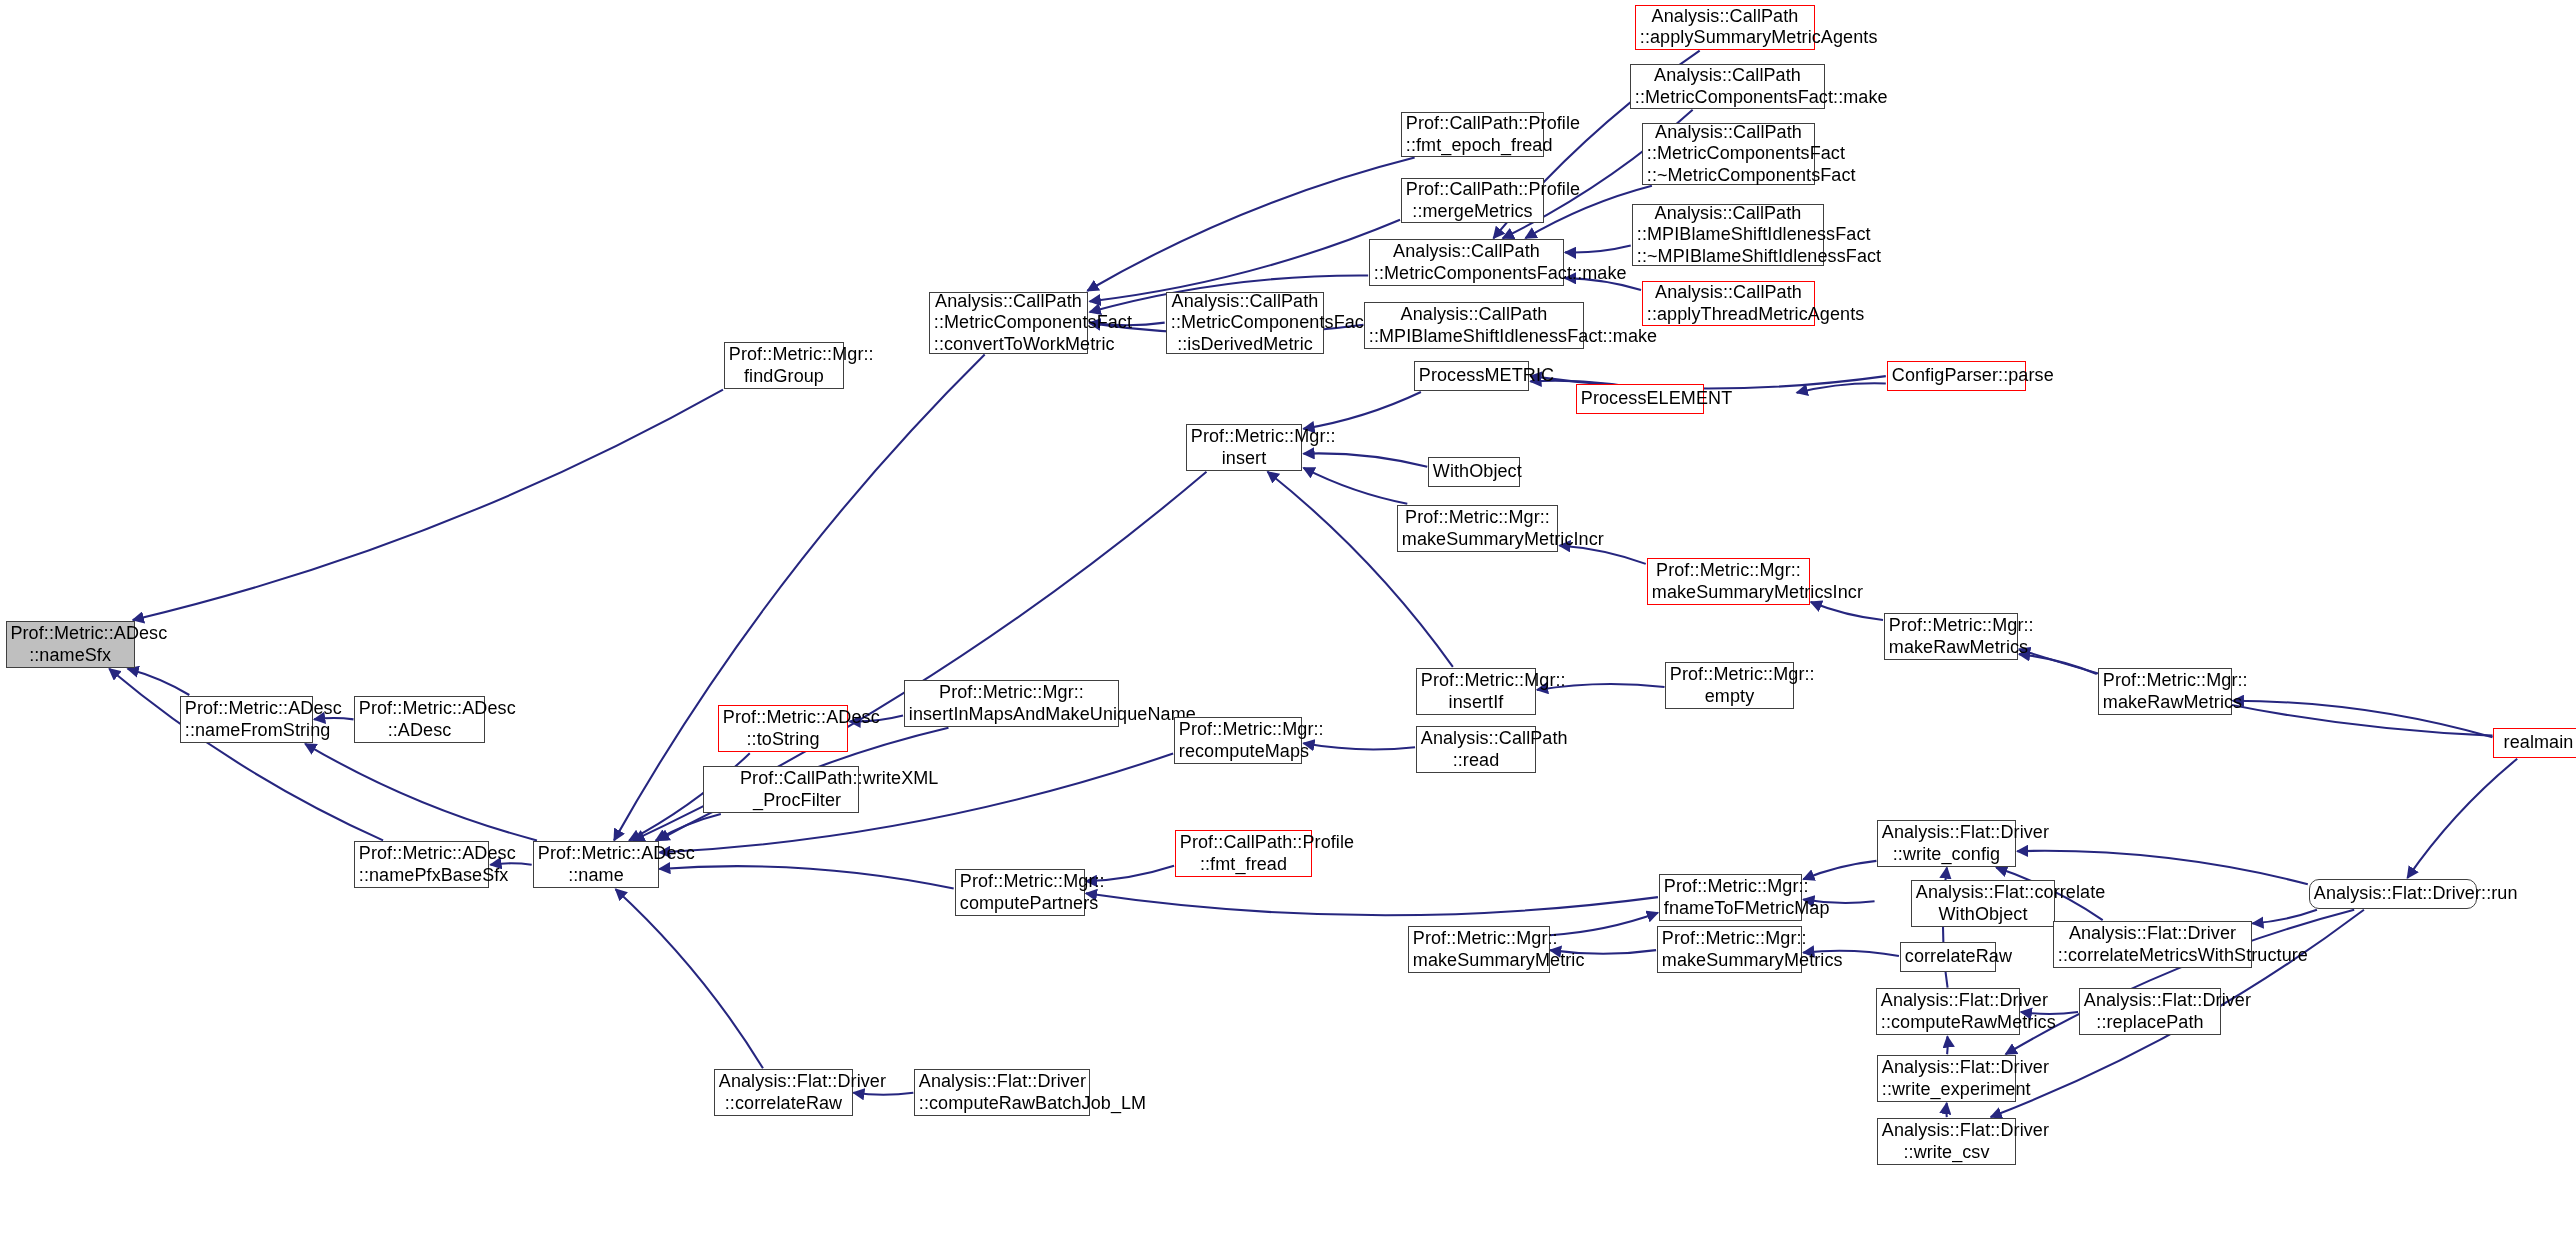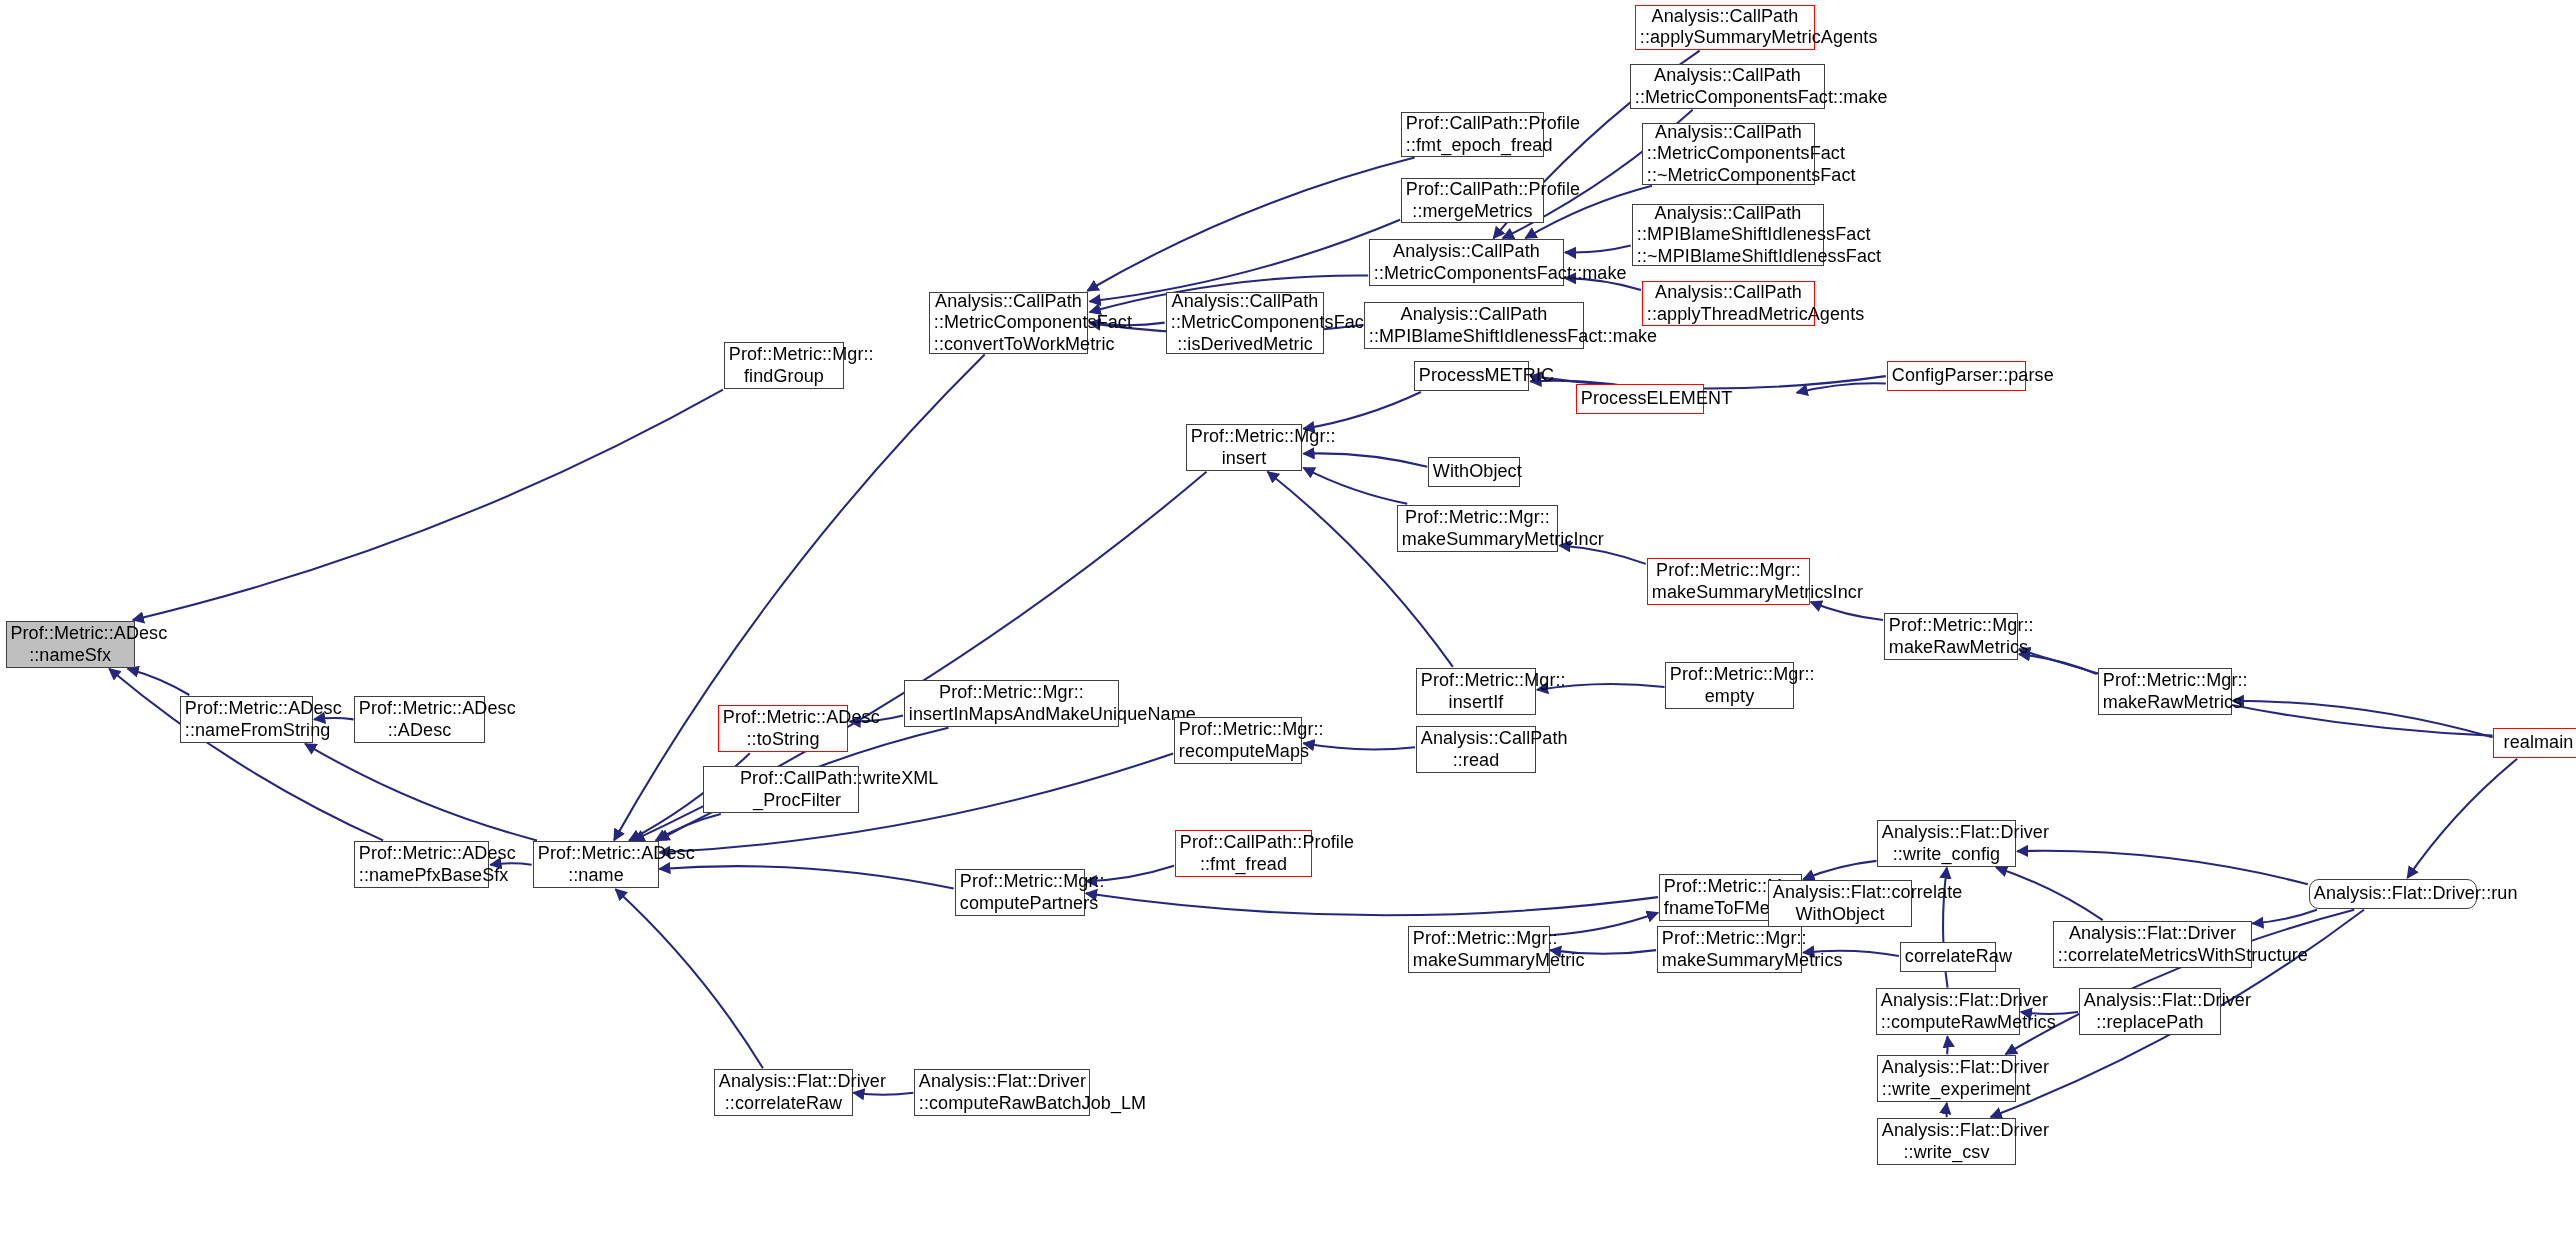--- a/index.html
+++ b/index.html
@@ -204,21 +204,21 @@
       <div class="gnode" style="left: 955px; top: 869px; width: 130px; height: 47px;"><span class="lbl">Prof::Metric::Mgr::
 computePartners</span></div>
       <div class="gnode" style="left: 1659px; top: 874px; width: 143px; height: 47px;"><span class="lbl">Prof::Metric::Mgr::
 fnameToFMetricMap</span></div>
       <div class="gnode" style="left: 1408px; top: 926px; width: 142px; height: 47px;"><span class="lbl">Prof::Metric::Mgr::
 makeSummaryMetric</span></div>
       <div class="gnode" style="left: 1657px; top: 926px; width: 145px; height: 47px;"><span class="lbl">Prof::Metric::Mgr::
 makeSummaryMetrics</span></div>
       <div class="gnode" style="left: 1877px; top: 820px; width: 139px; height: 47px;"><span class="lbl">Analysis::Flat::Driver
 ::write_config</span></div>
-      <div class="gnode" style="left: 1768px; top: 880px; width: 144px; height: 47px;"><span class="lbl">Analysis::Flat::correlate
+      <div class="gnode" style="left: 1911px; top: 880px; width: 144px; height: 47px;"><span class="lbl">Analysis::Flat::correlate
 WithObject</span></div>
       <div class="gnode" style="left: 1900px; top: 942px; width: 96px; height: 30px;"><span class="lbl">correlateRaw</span></div>
       <div class="gnode" style="left: 1876px; top: 988px; width: 144px; height: 47px;"><span class="lbl">Analysis::Flat::Driver
 ::computeRawMetrics</span></div>
       <div class="gnode" style="left: 2053px; top: 921px; width: 199px; height: 47px;"><span class="lbl">Analysis::Flat::Driver
 ::correlateMetricsWithStructure</span></div>
       <div class="gnode" style="left: 2079px; top: 988px; width: 142px; height: 47px;"><span class="lbl">Analysis::Flat::Driver
 ::replacePath</span></div>
       <div class="gnode" style="left: 2309px; top: 879px; width: 168px; height: 30px; border-radius: 10px;"><span class="lbl">Analysis::Flat::Driver::run</span></div>
       <div class="gnode" style="left: 1877px; top: 1055px; width: 139px; height: 47px;"><span class="lbl">Analysis::Flat::Driver

